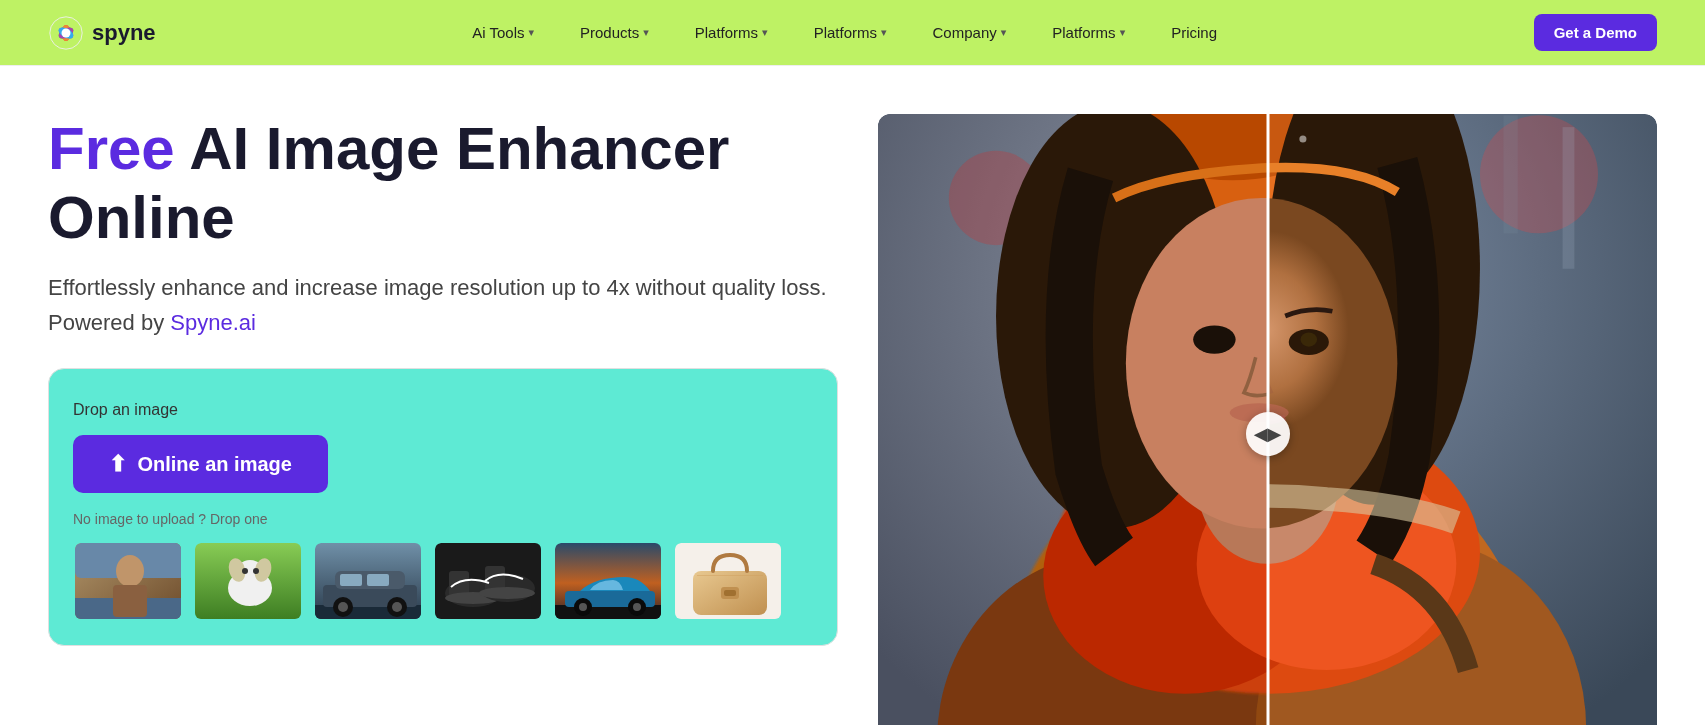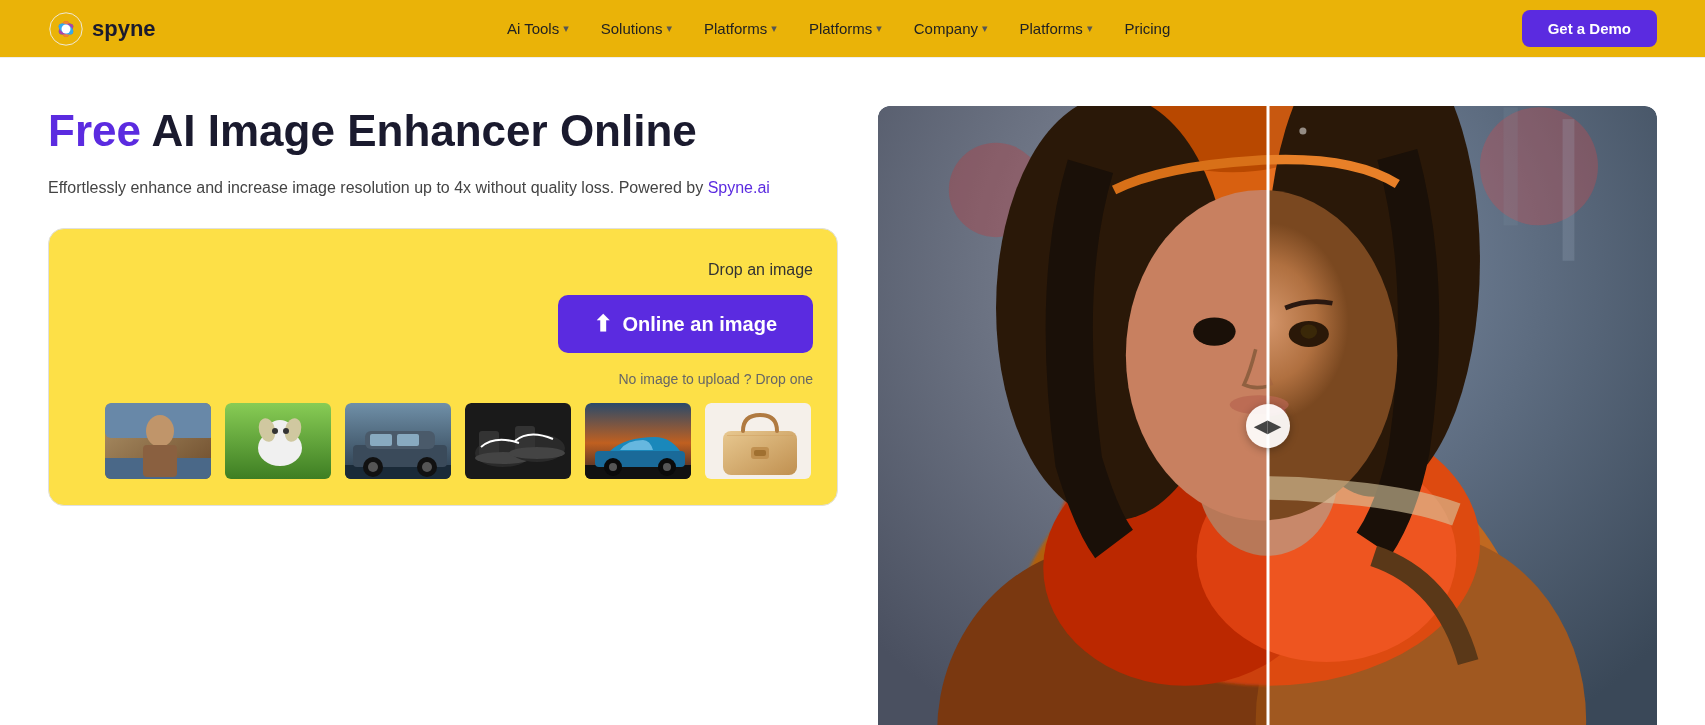--- a/index.html
+++ b/index.html
@@ -1,54 +1,54 @@
 <!DOCTYPE html>
 <html><head>
   <meta charset="utf-8">
   <style>
     * { margin: 0; padding: 0; box-sizing: border-box; }
     body { font-family: -apple-system, BlinkMacSystemFont, 'Segoe UI', sans-serif; background: #fff; overflow-x: hidden; }
 
     
     nav {
       display: flex; align-items: center; justify-content: space-between;
-      padding: 0 48px; height: 58px; border-bottom: 1px solid #eee;
-      position: sticky; top: 0; background: #eab308; z-index: 100;
+      padding: 0 48px; height: 66px; border-bottom: 1px solid #eee;
+      position: sticky; top: 0; background: #bef264; z-index: 100;
     }
     .nav-logo { display: flex; align-items: center; gap: 8px; }
     .nav-logo-icon { width: 36px; height: 36px; }
     .nav-logo-text { font-size: 22px; font-weight: 700; color: #1a1a2e; }
-    .nav-links { display: flex; align-items: flex-start; gap: 8px; }
+    .nav-links { display: flex; align-items: flex-start; gap: 22px; }
     .nav-link {
       display: flex; align-items: center; gap: 4px;
       padding: 8px 12px; font-size: 15px; color: #222; cursor: pointer;
       border-radius: 6px; white-space: nowrap;
     }
     .nav-link .chevron { font-size: 11px; color: #555; }
     .nav-cta {
       background: #5b2be0; color: #fff; border: none; border-radius: 8px;
-      padding: 10px 26px; font-size: 15px; font-weight: 600; cursor: pointer;
+      padding: 10px 20px; font-size: 15px; font-weight: 600; cursor: pointer;
       white-space: nowrap;
     }
 
     
     .main { display: flex; align-items: flex-start; padding: 48px 48px 0 48px; gap: 40px; min-height: calc(100vh - 58px); }
 
     
     .left { flex: 0 0 790px; max-width: 790px; }
-    .hero-title { font-size: 44px; font-weight: 800; line-height: 1.15; color: #1a1a2e; margin-bottom: 18px; }
+    .hero-title { font-size: 60px; font-weight: 800; line-height: 1.15; color: #1a1a2e; margin-bottom: 18px; }
     .hero-title .highlight { color: #5b2be0; }
-    .hero-subtitle { font-size: 16px; color: #444; line-height: 1.6; margin-bottom: 28px; }
+    .hero-subtitle { font-size: 22px; color: #444; line-height: 1.6; margin-bottom: 28px; }
     .hero-subtitle .spyne-link { color: #5b2be0; text-decoration: none; }
 
     
     .upload-box {
       border: 1.5px solid #e0e0e0; border-radius: 16px;
-      background: #fde047; padding: 32px 24px 24px 24px;
-      display: flex; flex-direction: column; align-items: flex-end;
+      background: #5eead4; padding: 32px 24px 24px 24px;
+      display: flex; flex-direction: column; align-items: flex-start;
     }
     .drop-label { font-size: 16px; color: #333; font-weight: 500; margin-bottom: 16px; }
     .upload-btn {
       display: flex; align-items: center; gap: 10px;
       background: #5b2be0; color: #fff; border: none; border-radius: 10px;
       padding: 16px 36px; font-size: 20px; font-weight: 700; cursor: pointer;
       margin-bottom: 18px;
     }
     .upload-icon { font-size: 22px; }
     .pick-label { font-size: 14px; color: #666; margin-bottom: 14px; }
@@ -107,21 +107,21 @@
     </svg>
     <span class="nav-logo-text">spyne</span>
   </div>
 
   <div class="nav-links">
     <div class="nav-link">
       <span>Ai Tools</span>
       <span class="chevron">▾</span>
     </div>
     <div class="nav-link">
-      <span>Solutions</span>
+      <span>Products</span>
       <span class="chevron">▾</span>
     </div>
     <div class="nav-link">
       <span>Platforms</span>
       <span class="chevron">▾</span>
     </div>
     <div class="nav-link">
       <span>Platforms</span>
       <span class="chevron">▾</span>
     </div>

